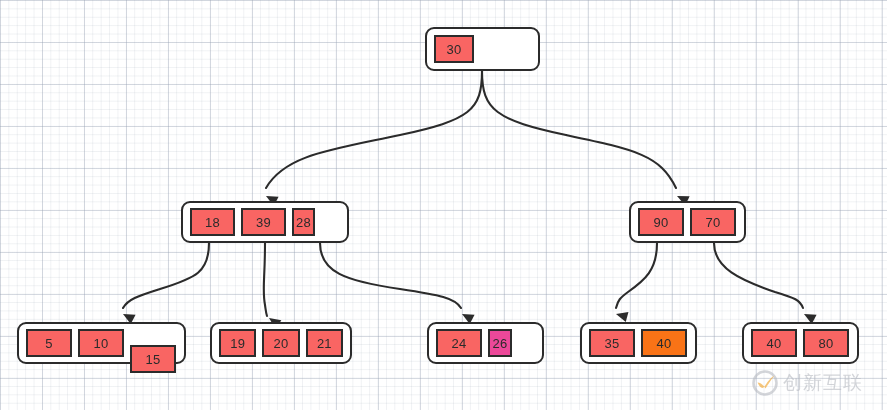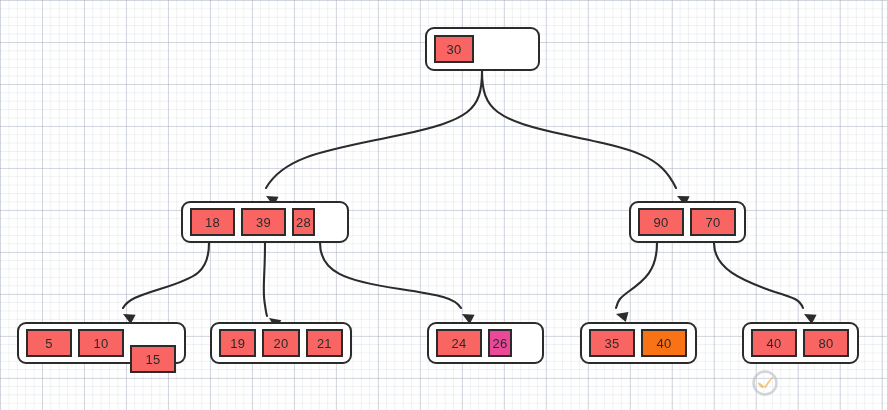--- a/index.html
+++ b/index.html
@@ -139,15 +139,16 @@
       </div>
     </div>
 
   <div class="watermark" id="watermark-el" style="left: 752px; top: 370px;">
     <span class="wm-logo">
       <svg viewBox="0 0 26 26" width="26" height="26" xmlns="http://www.w3.org/2000/svg">
         <circle cx="13" cy="13" r="11.5" fill="none" stroke="#b9bcc3" stroke-width="2.6"></circle>
         <path d="M5.5 12.5 C 9 19.5 11 19 13.5 15 C 16 11 19 7.5 22.5 5.5 C 18.5 10.5 16 14.5 13.5 18.5 C 11 14.5 8.5 12.8 5.5 12.5 Z" fill="#f0a32a"></path>
       </svg>
     </span>
+    <span class="wm-text">创新互联</span>
   </div>
 
 </div>
 
 </body></html>

